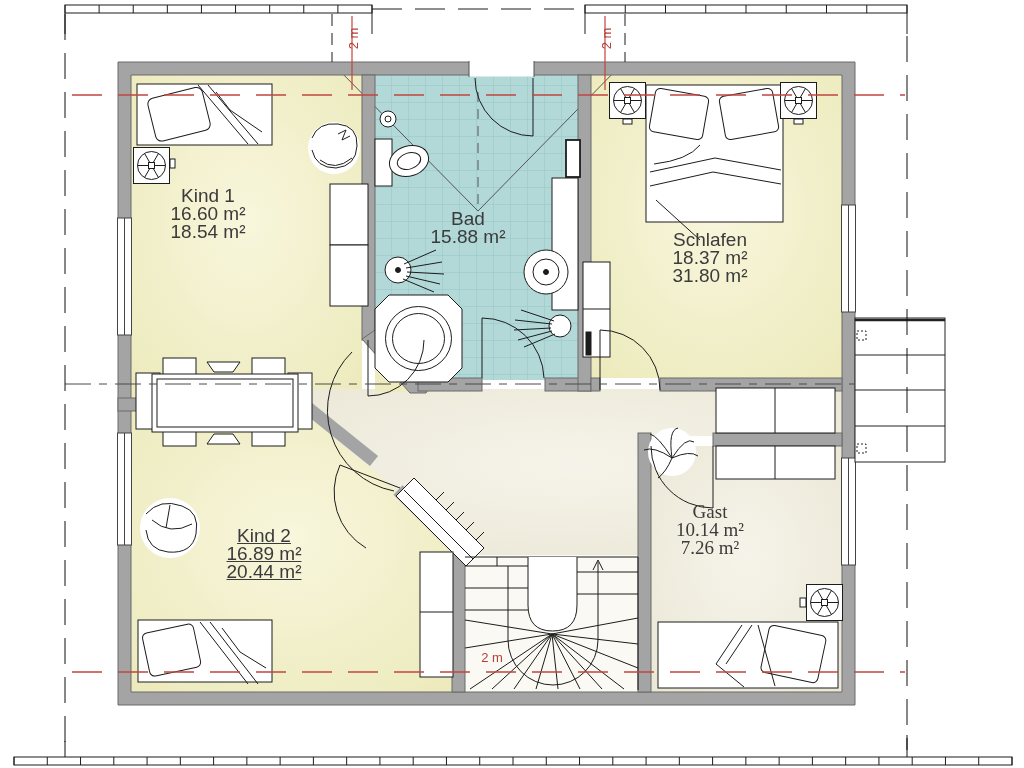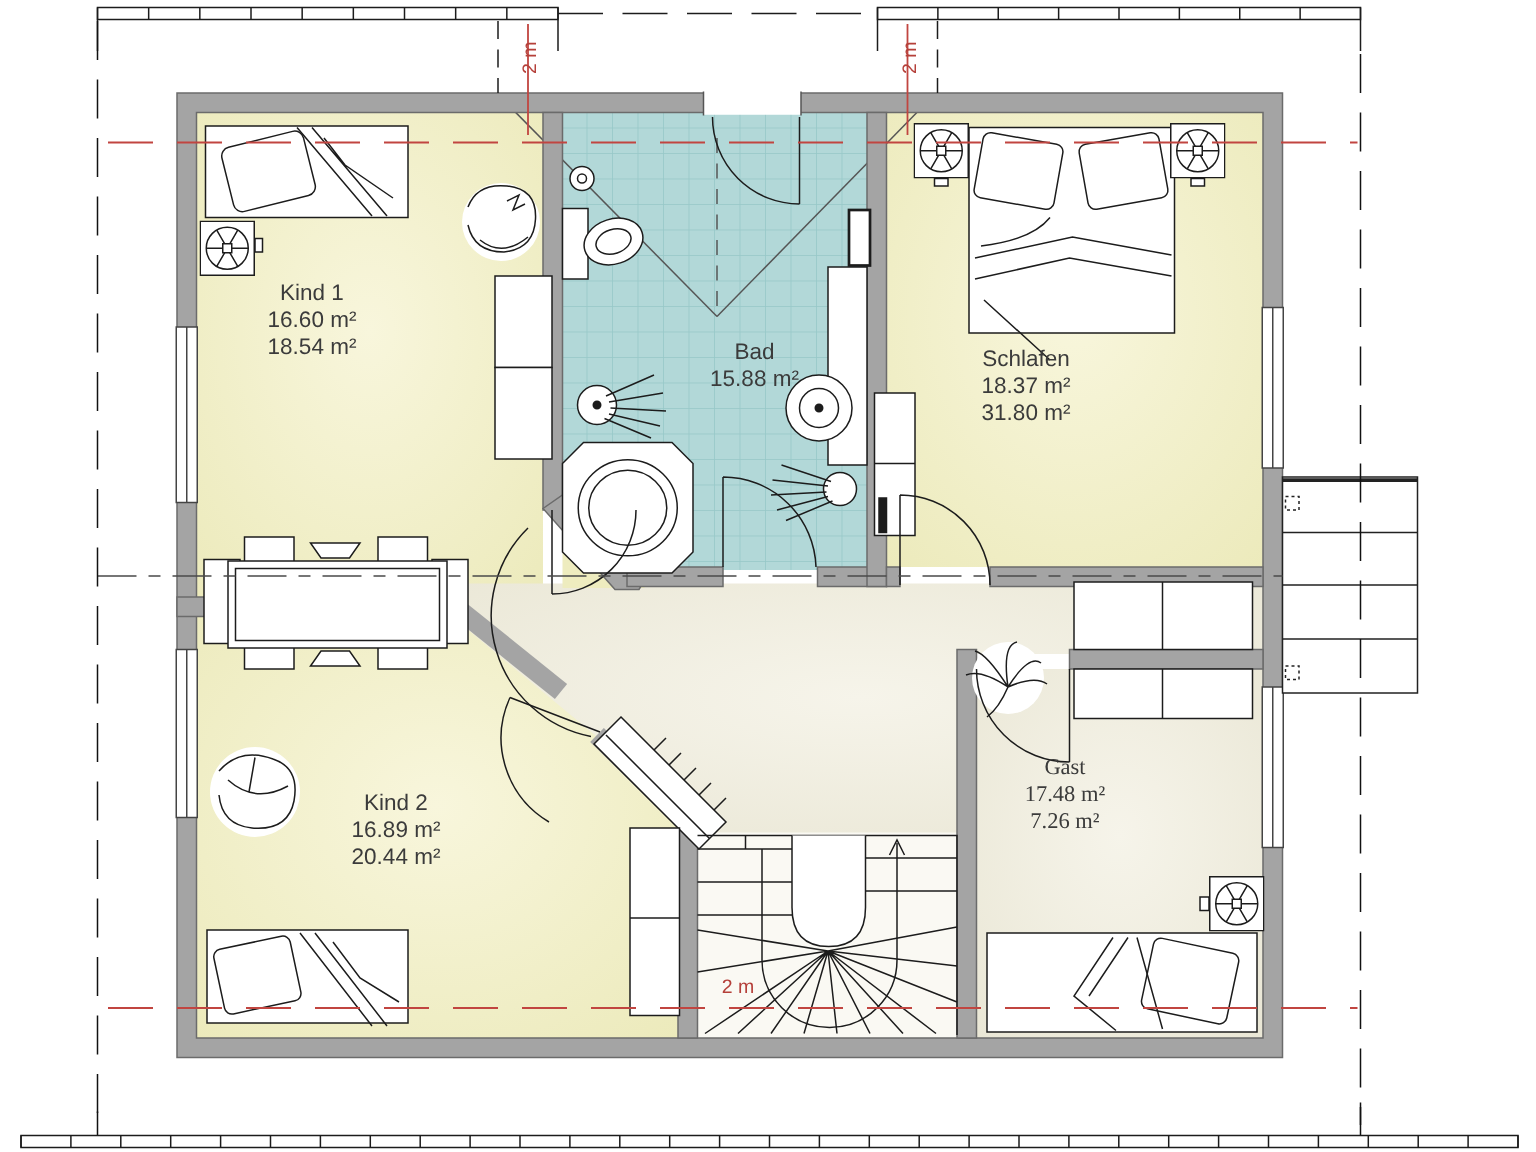--- a/index.html
+++ b/index.html
@@ -1,19 +1,19 @@
 <!DOCTYPE html>
 <html><head>
 <meta charset="utf-8">
 <style>
   html,body{margin:0;padding:0;background:#ffffff;}
   .canvas{position:relative;width:1024px;height:768px;background:#fff;overflow:hidden;
           font-family:"Liberation Sans",sans-serif;}
   .canvas svg{position:absolute;left:0;top:0;}
-  .room-label{position:absolute;text-align:center;color:#3b3b3b;font-size:15px;line-height:18px;}
+  .room-label{position:absolute;text-align:center;color:#3b3b3b;font-size:19px;line-height:18px;}
   .dim-label{position:absolute;color:#b5403a;font-size:13px;white-space:nowrap;text-align:center;}
   .dim-vert{transform:rotate(-90deg);transform-origin:center;}
 </style>
 </head>
 <body>
 
 <div class="canvas">
 <svg width="1024" height="768" viewBox="0 0 1024 768">
   <defs>
     <radialGradient id="yellowGrad" cx="50%" cy="45%" r="75%">
@@ -289,35 +289,35 @@
           <line x1="1012" x2="1012" y1="757" y2="765"></line>
         </g>
   </g>
 </svg>
 
 <div class="room-label" style="left:148px;top:187px;width:120px;">
   <div>Kind 1</div>
   <div>16.60 m²</div>
   <div>18.54 m²</div>
 </div>
-<div class="room-label" style="left:408px;top:226px;width:120px;padding-left:35px;">
+<div class="room-label" style="left:408px;top:210px;width:120px;">
   <div>Bad</div>
   <div>15.88 m²</div>
 </div>
-<div class="room-label" style="left:624px;top:231px;width:120px;text-align:center;">
+<div class="room-label" style="left:650px;top:231px;width:120px;text-align:center;">
   <div>Schlafen</div>
   <div>18.37 m²</div>
   <div>31.80 m²</div>
 </div>
 <div class="room-label" style="left:650px;top:503px;width:120px;font-family:Liberation Serif, serif;">
   <div>Gast</div>
-  <div>17.48 m²</div>
+  <div>10.14 m²</div>
   <div>7.26 m²</div>
 </div>
-<div class="room-label" style="left:204px;top:527px;width:120px;">
+<div class="room-label" style="left:204px;top:527px;width:120px;text-decoration:underline;">
   <div>Kind 2</div>
   <div>16.89 m²</div>
   <div>20.44 m²</div>
 </div>
 
 <div class="dim-label dim-vert" style="left:333px;top:31px;width:40px;">2 m</div>
 <div class="dim-label dim-vert" style="left:586px;top:31px;width:40px;">2 m</div>
 <div class="dim-label" style="left:472px;top:650px;width:40px;">2 m</div>
 </div>
 

